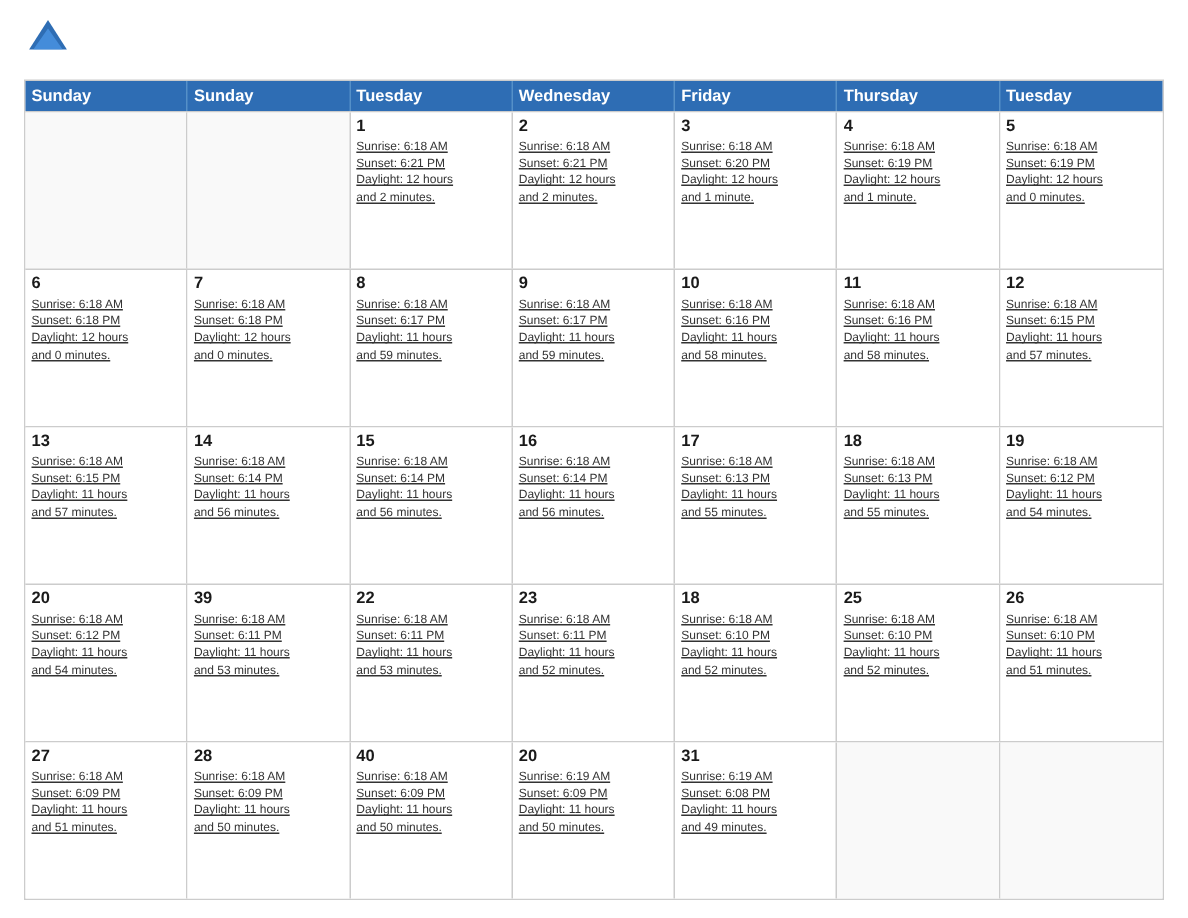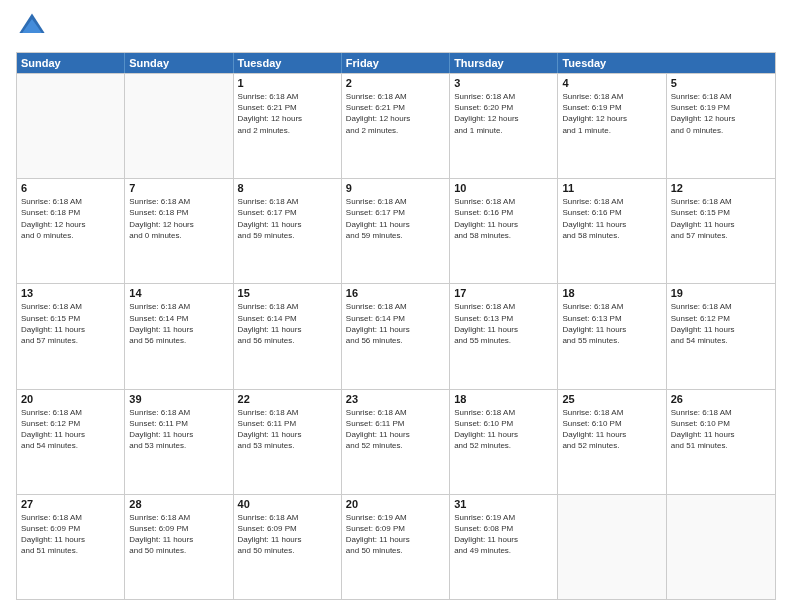--- a/index.html
+++ b/index.html
@@ -89,20 +89,21 @@
     .day-num {
       font-size: 11px;
       font-weight: bold;
       color: #1a1a1a;
       margin-bottom: 2px;
     }
     .cell-info {
       font-size: 8px;
       line-height: 1.4;
       color: #333;
+      text-decoration: underline;
     }
   </style>
 </head>
 <body>
 
 <div class="page">
   <div class="header">
     <div class="logo">
       <div>
         <svg class="logo-icon" viewBox="0 0 40 40" xmlns="http://www.w3.org/2000/svg">
@@ -119,20 +120,21 @@
       <div class="month-title"></div>
       <div class="location"></div>
     </div>
   </div>
 
   <div class="calendar">
     <div class="cal-header" id="cal-header">
         <div class="cal-header-cell">Sunday</div>
         <div class="cal-header-cell">Sunday</div>
         <div class="cal-header-cell">Tuesday</div>
+        <div class="cal-header-cell">Wednesday</div>
         <div class="cal-header-cell">Friday</div>
         <div class="cal-header-cell">Thursday</div>
         <div class="cal-header-cell">Tuesday</div>
       </div>
     <div class="cal-body" id="cal-body">
         <div class="cal-row">
           <div class="cal-cell empty"></div>
           <div class="cal-cell empty"></div>
           <div class="cal-cell">
             <div class="day-num">1</div>

